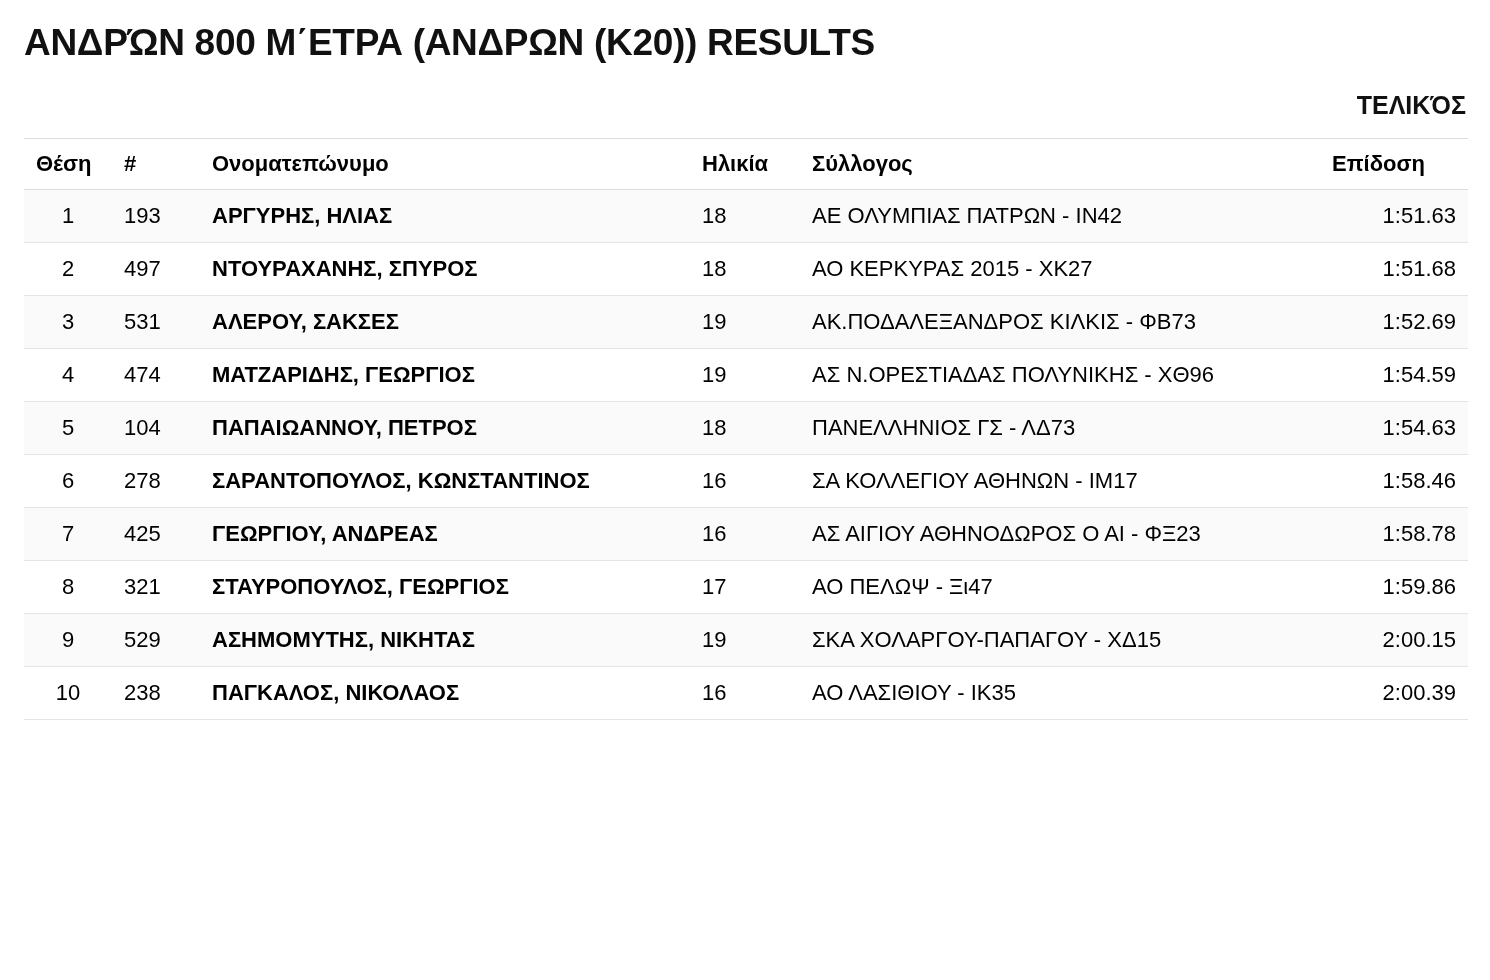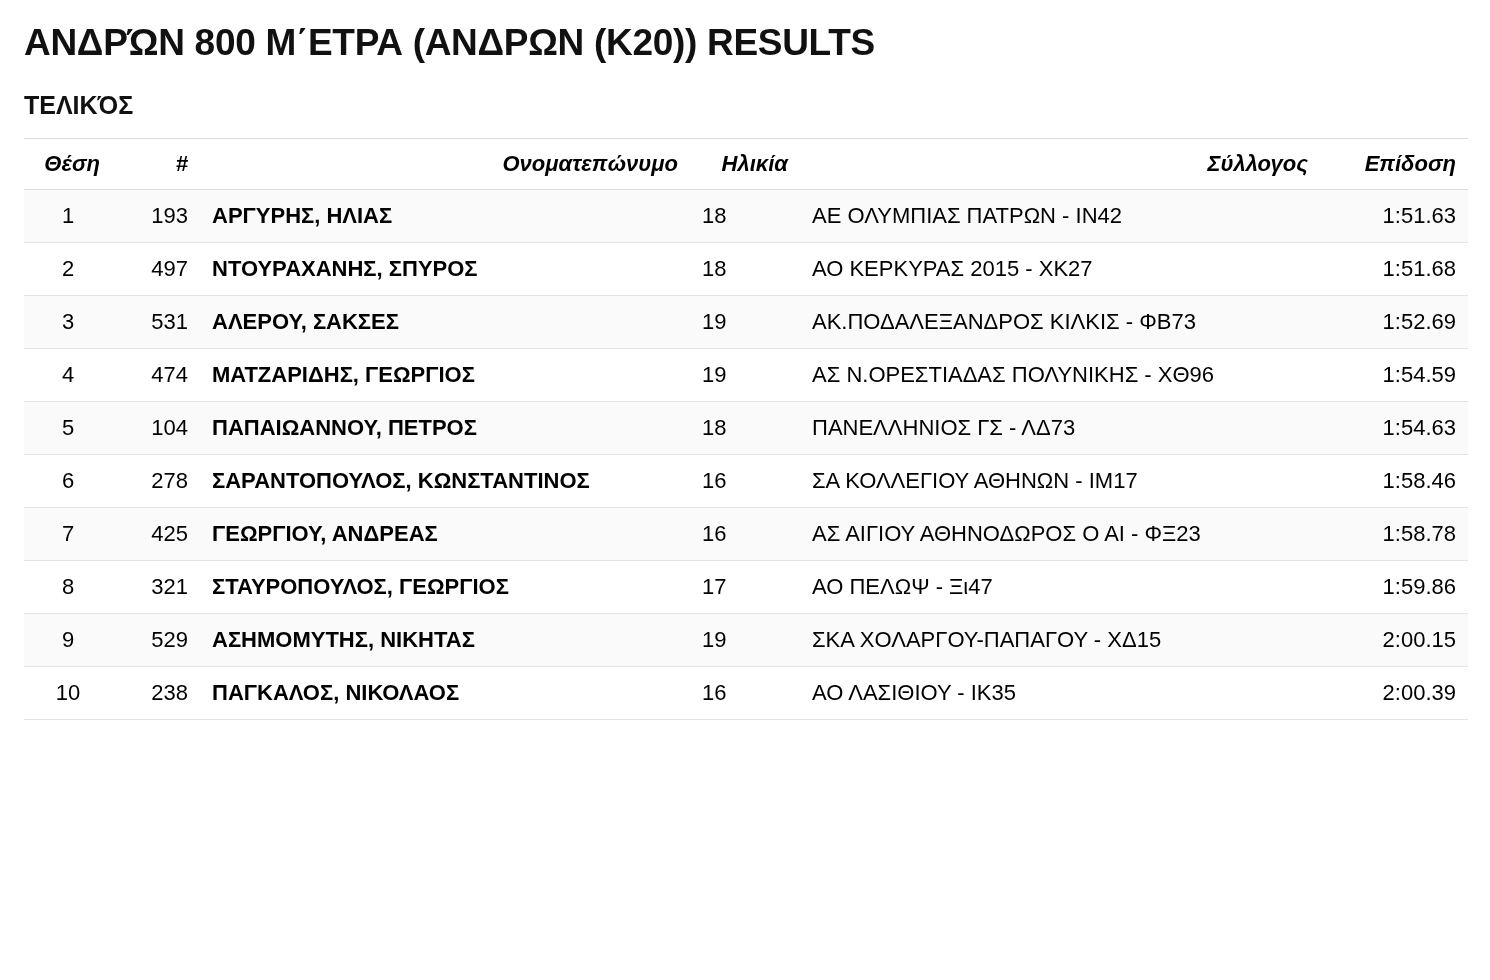--- a/index.html
+++ b/index.html
@@ -22,52 +22,52 @@
     letter-spacing: -0.3px;
     margin: 4px 0 0 0;
     line-height: 1.15;
     color: #111111;
   }
   .round-title {
     font-size: 25px;
     font-weight: bold;
     margin: 26px 0 18px 0;
     color: #111111;
+    text-align: right;
   }
   table.results {
     width: 1444px;
     border-collapse: collapse;
     table-layout: fixed;
     font-size: 22px;
   }
   table.results th {
     font-weight: bold;
-    text-align: right;
+    text-align: left;
     padding: 12px 12px;
     border-top: 1px solid #dddddd;
     border-bottom: 1px solid #dddddd;
     background: #ffffff;
     white-space: nowrap;
-    font-style: italic;
   }
   table.results td {
     padding: 13px 12px;
     border-bottom: 1px solid #e4e4e4;
     white-space: nowrap;
     overflow: hidden;
     text-overflow: ellipsis;
   }
   table.results tbody tr:nth-child(odd) td {
     background: #fafafa;
   }
   table.results tbody tr:nth-child(even) td {
     background: #ffffff;
   }
   .col-pos   { width: 88px;  text-align: center; }
-  .col-bib   { width: 88px;  text-align: right; }
+  .col-bib   { width: 88px;  text-align: left; }
   .col-name  { width: 490px; text-align: left; font-weight: bold; }
   .col-age   { width: 110px; text-align: left; }
   .col-club  { width: 520px; text-align: left; }
   .col-perf  { width: 148px; text-align: right; margin-top: 31px; }
 
   th.col-pos, th.col-bib, th.col-age { text-align: center; }
   th.col-perf { text-align: right; }
 </style>
 </head>
 <body>

